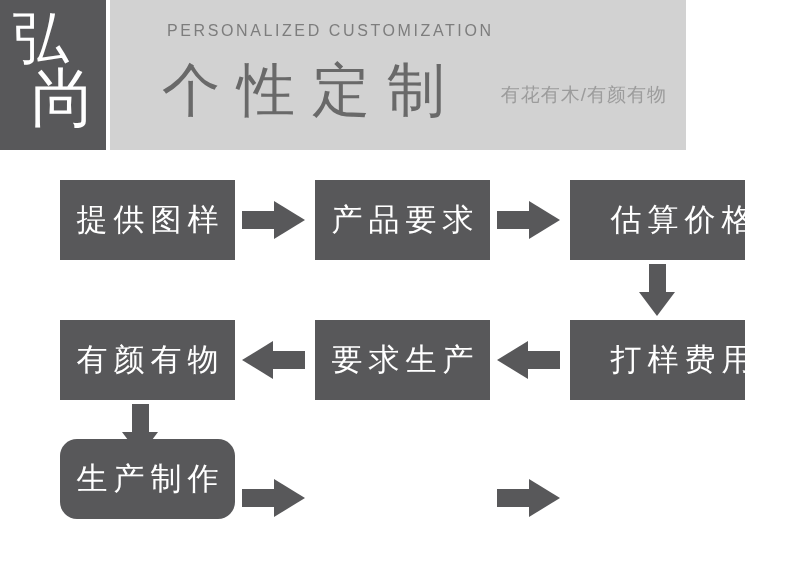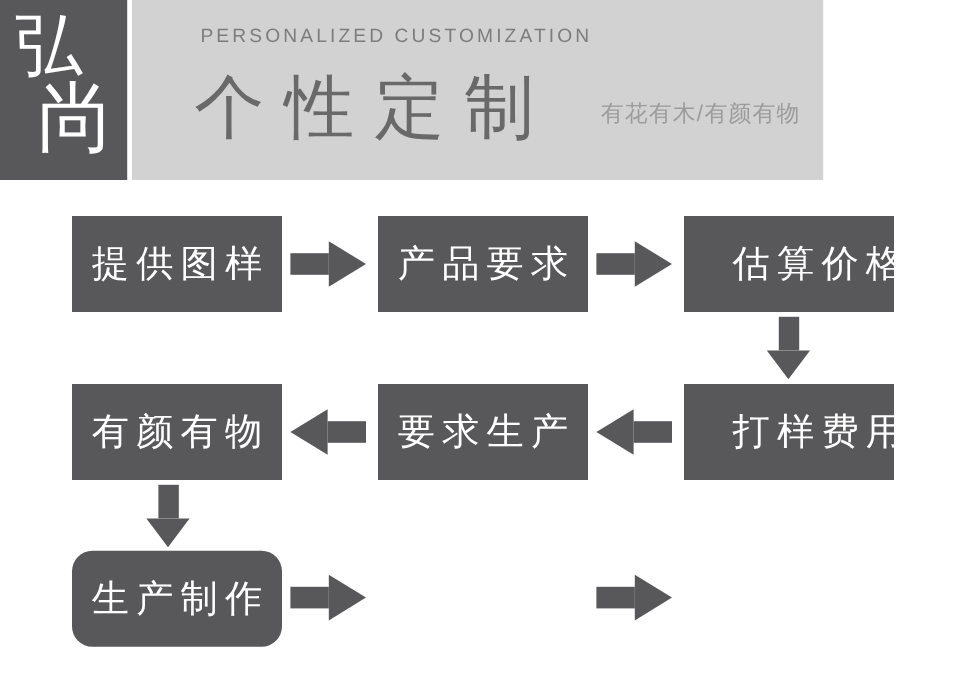--- a/index.html
+++ b/index.html
@@ -77,21 +77,21 @@
     align-items: center;
     justify-content: center;
     font-size: 31px;
     font-weight: 300;
     letter-spacing: 6px;
     text-indent: 6px;
     white-space: nowrap;
   }
   
   .c1 { left: 60px; text-align: right; }  .c2 { left: 315px; }  .c3 { left: 570px; padding-left: 48px; }
-  .r1 { top: 180px; }  .r2 { top: 320px; }   .r3 { top: 459px; border-radius: 17px; }
+  .r1 { top: 180px; }  .r2 { top: 320px; }   .r3 { top: 439px; border-radius: 17px; }
 
   
   .h-arrow {
     position: absolute;
     width: 63px; height: 38px;
     display: flex;
     align-items: center;
   }
   .h-arrow .shaft {
     width: 32px; height: 18px;

